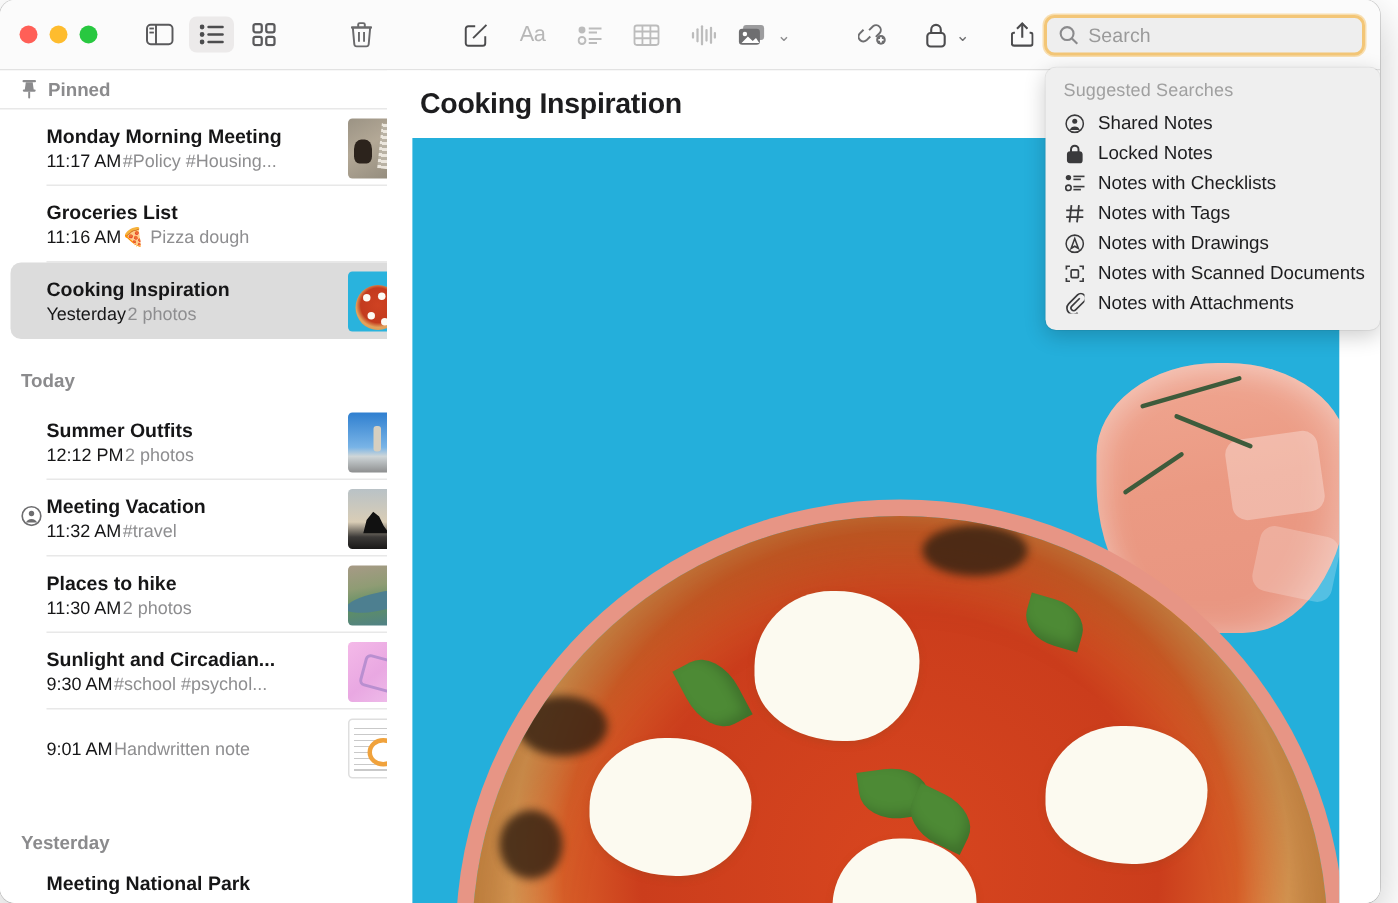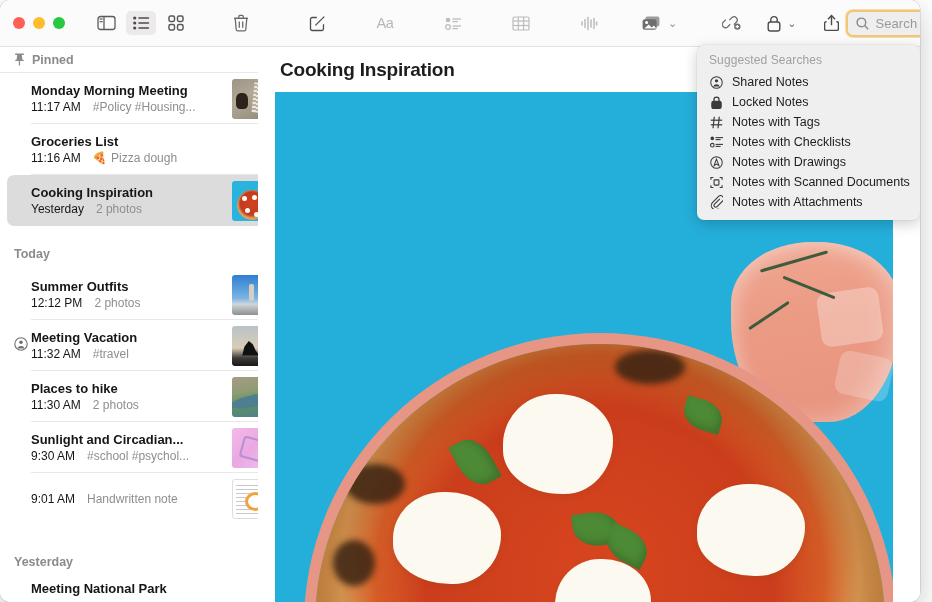--- a/index.html
+++ b/index.html
@@ -85,21 +85,21 @@
   }
   .note-row.selected{background:#dcdcdc;}
   .note-row .divider{
     position:absolute;left:24px;right:8px;bottom:0;height:1px;background:#e8e8e8;
   }
   .note-texts{flex:1;min-width:0;}
   .note-title{
     font-size:13px;font-weight:700;color:#161617;
     white-space:nowrap;overflow:hidden;text-overflow:ellipsis;margin-bottom:2px;
   }
-  .note-meta{font-size:12px;color:#161617;display:flex;align-items:center;gap:12px;white-space:nowrap;}
+  .note-meta{font-size:12px;color:#161617;display:flex;align-items:center;gap:1px;white-space:nowrap;}
   .note-meta .sub{color:#8e8e90;overflow:hidden;text-overflow:ellipsis;}
   .share-ico{position:absolute;left:7px;top:17px;width:14px;height:14px;color:#6e6e70;}
 
   .thumb{width:40px;height:40px;border-radius:3px;flex:0 0 40px;margin-left:6px;overflow:hidden;position:relative;}
 
   
   .th-meeting{background:linear-gradient(150deg,#9b9384 0%,#b3a896 40%,#8d8678 100%);}
   .th-meeting:after{content:"";position:absolute;left:4px;top:14px;width:12px;height:16px;border-radius:40% 40% 30% 30%;background:#2c231c;}
   .th-meeting:before{content:"";position:absolute;right:3px;top:4px;width:16px;height:30px;background:repeating-linear-gradient(0deg,#ece7de 0 2px,#b9b2a4 2px 4px);transform:rotate(6deg);}
   .th-pizza{background:#29b3dd;}
@@ -201,21 +201,21 @@
           <path d="M2.2 4.3h11.6l-1 11.2a1.6 1.6 0 0 1-1.6 1.4H4.8a1.6 1.6 0 0 1-1.6-1.4z"></path>
           <path d="M1 4.3h14"></path>
             <path d="M5.8 4.3V2.4a1 1 0 0 1 1-1h2.4a1 1 0 0 1 1 1v1.9"></path>
           <path d="M6.3 7.4v6.4M9.7 7.4v6.4"></path>
         </svg>
       </div>
     </div>
 
     <div class="tb-sep" style="margin-left:28px;"></div>
 
-    <div class="tb-group" style="padding-left:18px;gap:38px;">
+    <div class="tb-group" style="padding-left:18px;gap:8px;">
       <div class="tb-btn">
         <svg width="17" height="17" viewBox="0 0 17 17" fill="none" stroke="#4c4c4e" stroke-width="1.3">
           <path d="M14.5 9.2v4.6a1.7 1.7 0 0 1-1.7 1.7H3.2a1.7 1.7 0 0 1-1.7-1.7V4.2a1.7 1.7 0 0 1 1.7-1.7h4.6"></path>
           <path d="M6.4 10.4 15.3 1.6"></path>
         </svg>
       </div>
       <div class="tb-btn tb-dim">
         <span style="font-size:14.5px;color:#b7b7b7;letter-spacing:-0.4px;">Aa</span>
       </div>
       <div class="tb-btn">
@@ -486,46 +486,46 @@
         <svg width="11" height="13" viewBox="0 0 11 13" fill="none" stroke="#3a3a3c" stroke-width="1.3">
           <rect x="0.9" y="5.4" width="9.2" height="7" rx="1.6" fill="#3a3a3c"></rect>
           <path d="M3 5.4V3.6a2.5 2.5 0 0 1 5 0v1.8"></path>
         </svg>
       </span>
       <span>Locked Notes</span>
     </div>
 
     <div class="dd-item">
       <span class="dd-ico">
-        <svg width="13" height="13" viewBox="0 0 13 13" stroke="#3a3a3c" stroke-width="1.2">
-          <line x1="4.3" y1="0.8" x2="3" y2="12.2"></line>
-            <line x1="9.3" y1="0.8" x2="8" y2="12.2"></line>
-          <line x1="0.8" y1="4.2" x2="12.2" y2="4.2"></line>
-            <line x1="0.8" y1="8.8" x2="12.2" y2="8.8"></line>
-        </svg>
-      </span>
-      <span>Notes with Tags</span>
-    </div>
-
-    <div class="dd-item">
-      <span class="dd-ico">
         <svg width="14" height="12" viewBox="0 0 14 12" fill="none" stroke="#3a3a3c" stroke-width="1.1">
           <circle cx="2.3" cy="2.4" r="1.8" fill="#3a3a3c" stroke="none"></circle>
             <line x1="5.6" y1="1.6" x2="13" y2="1.6"></line>
             <line x1="5.6" y1="3.6" x2="10.6" y2="3.6"></line>
           <circle cx="2.3" cy="9.2" r="1.8"></circle>
             <line x1="5.6" y1="8.4" x2="13" y2="8.4"></line>
             <line x1="5.6" y1="10.4" x2="10.6" y2="10.4"></line>
         </svg>
       </span>
       <span>Notes with Checklists</span>
     </div>
 
     <div class="dd-item">
       <span class="dd-ico">
+        <svg width="13" height="13" viewBox="0 0 13 13" stroke="#3a3a3c" stroke-width="1.2">
+          <line x1="4.3" y1="0.8" x2="3" y2="12.2"></line>
+            <line x1="9.3" y1="0.8" x2="8" y2="12.2"></line>
+          <line x1="0.8" y1="4.2" x2="12.2" y2="4.2"></line>
+            <line x1="0.8" y1="8.8" x2="12.2" y2="8.8"></line>
+        </svg>
+      </span>
+      <span>Notes with Tags</span>
+    </div>
+
+    <div class="dd-item">
+      <span class="dd-ico">
         <svg width="13" height="13" viewBox="0 0 14 14" fill="none" stroke="#3a3a3c" stroke-width="1.1">
           <circle cx="7" cy="7" r="6.2"></circle>
             <path d="M7 3.3 9.6 10.4 7 8.8 4.4 10.4z"></path>
         </svg>
       </span>
       <span>Notes with Drawings</span>
     </div>
 
     <div class="dd-item">
       <span class="dd-ico">

